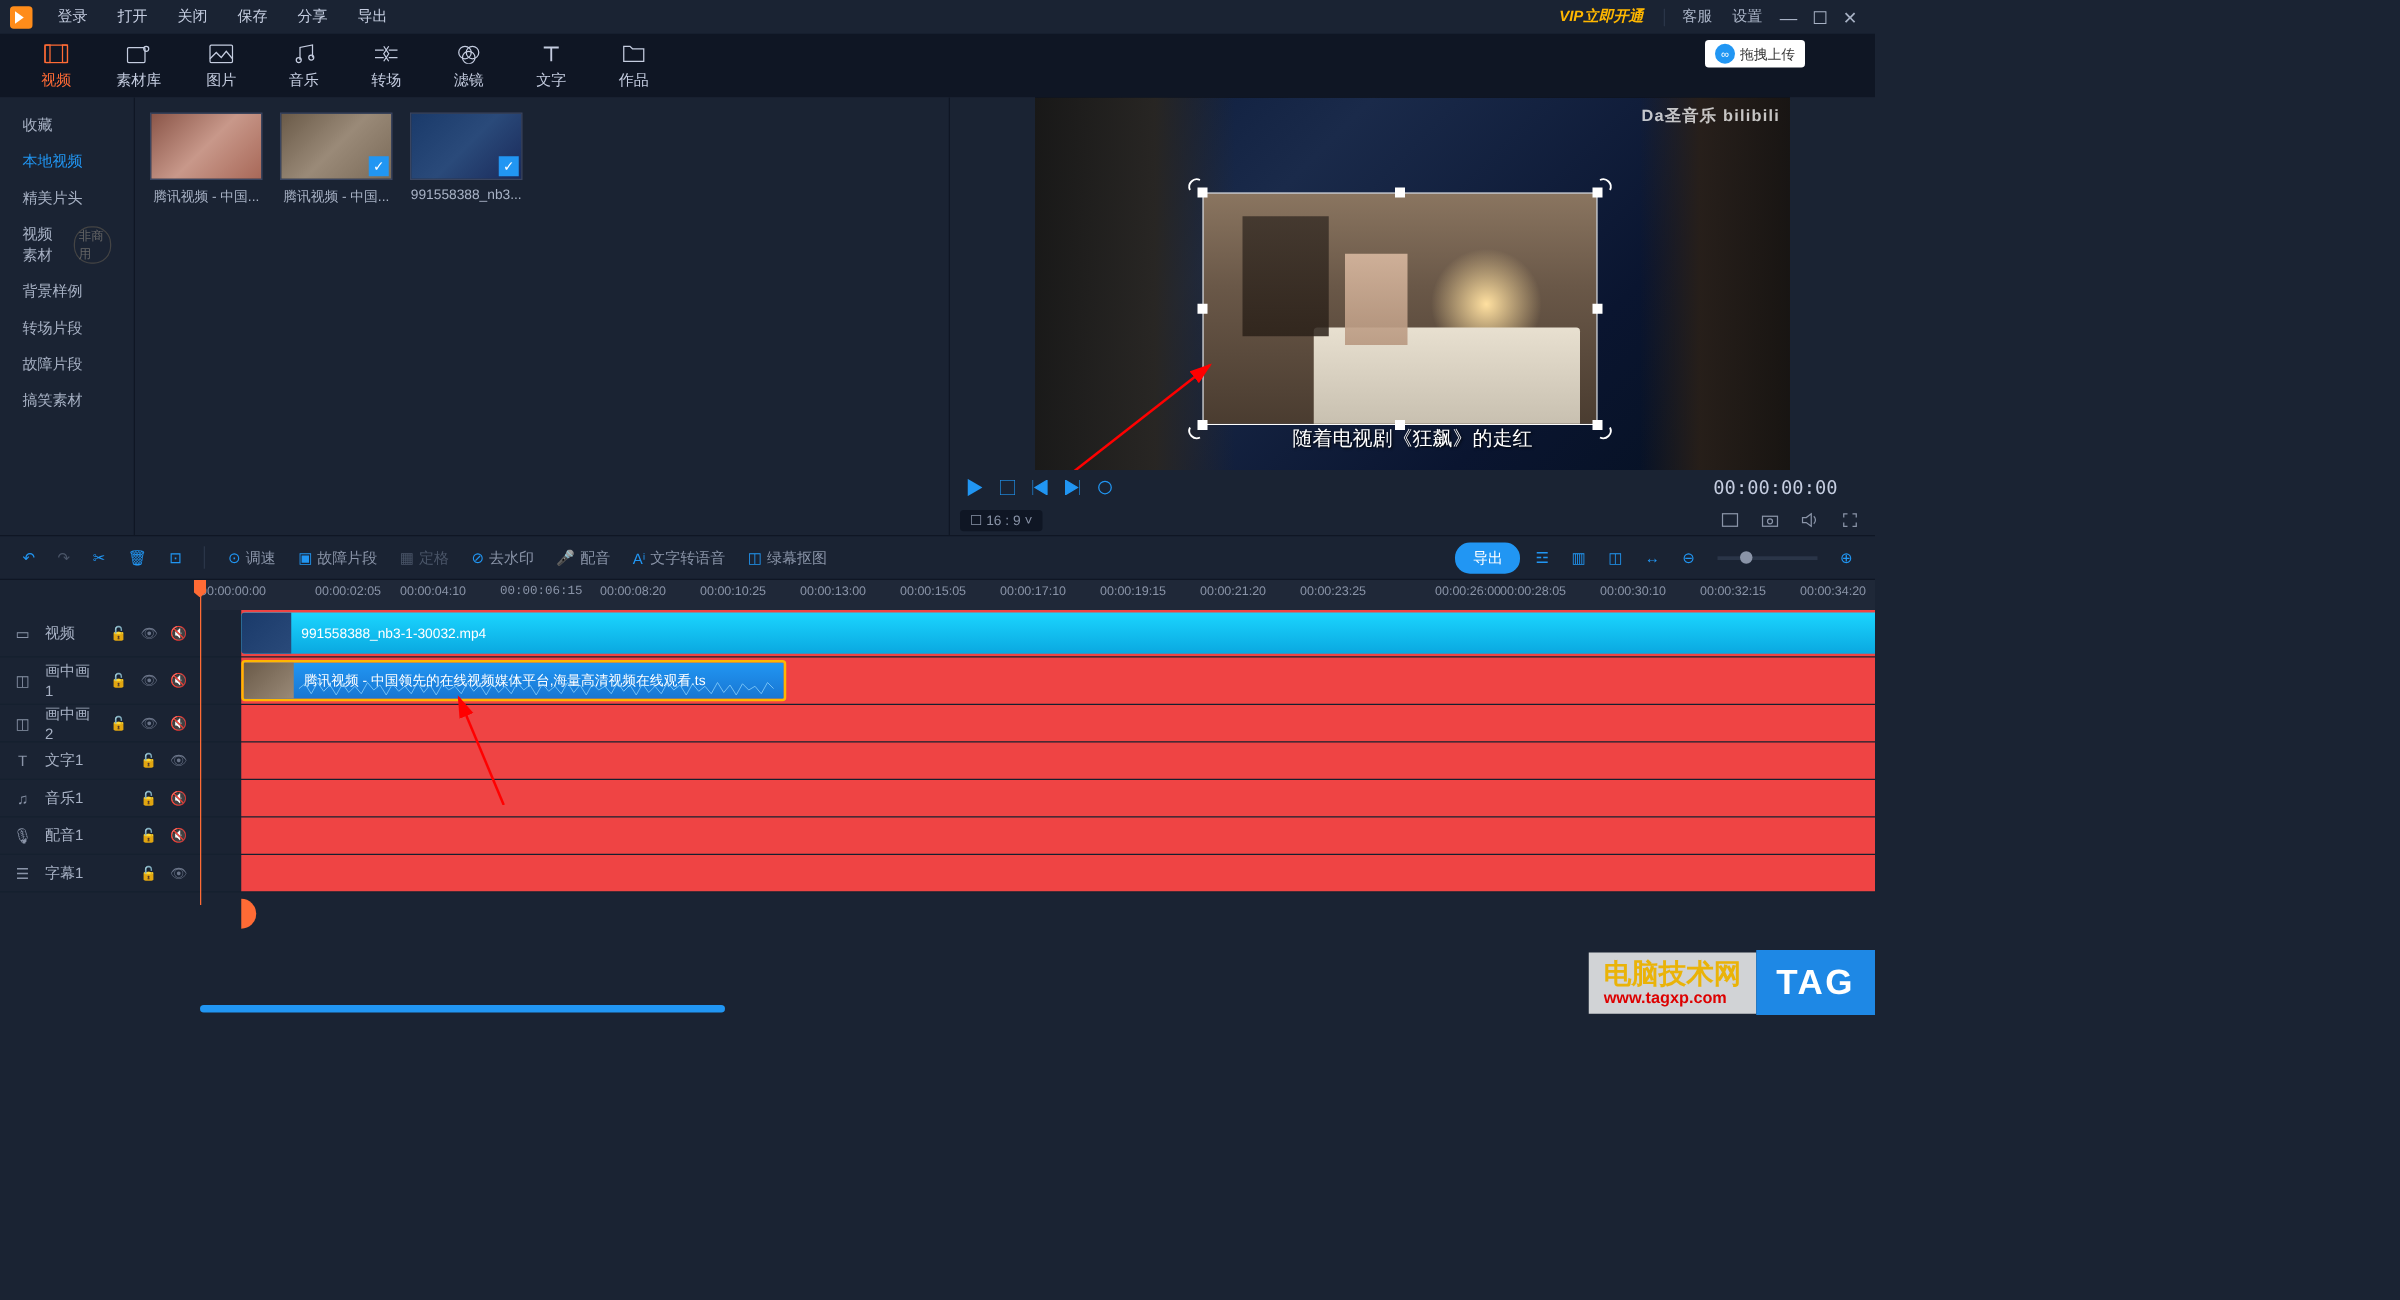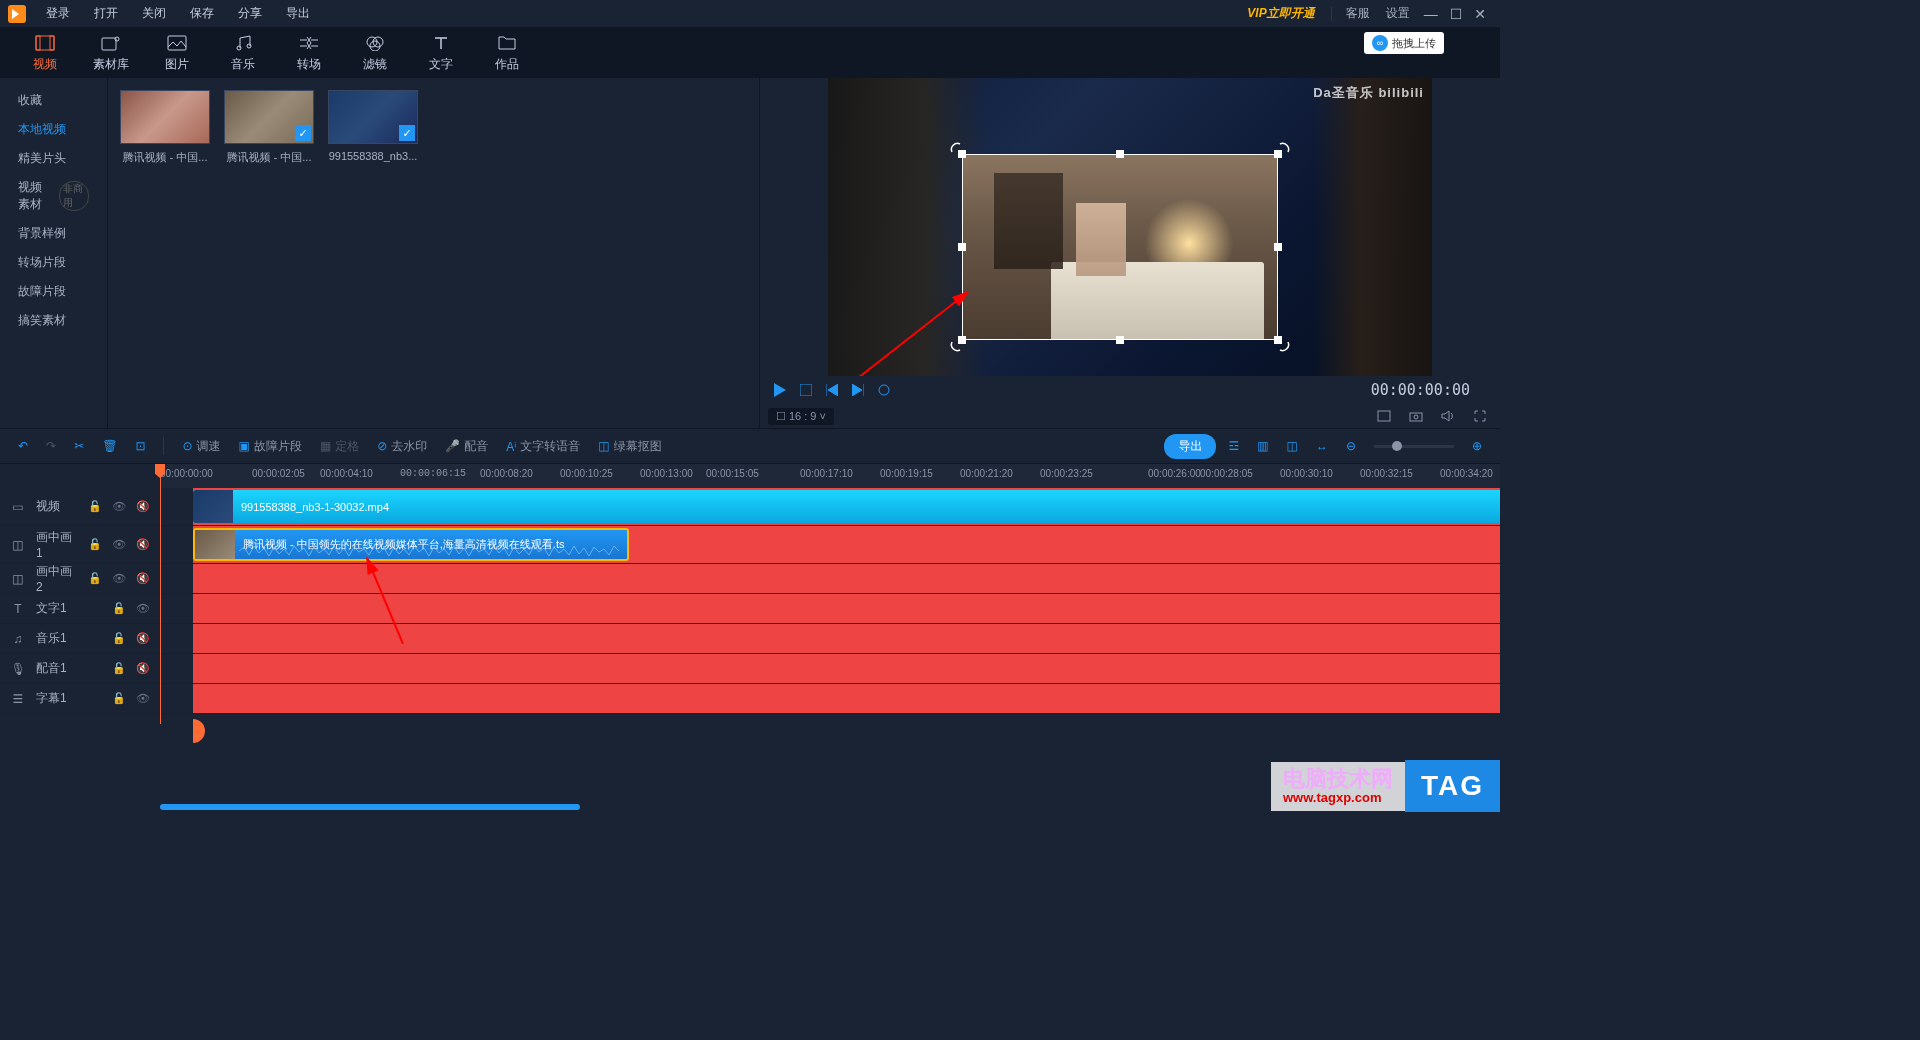--- a/index.html
+++ b/index.html
@@ -108,21 +108,21 @@
 .clip-thumb { width:40px; height:100%; background:#2a3548 center/cover;}
 .clip-label { padding:0 8px; font-size:11px; color:#fff; white-space:nowrap;}
 .clip.video { background:linear-gradient(180deg,#1bd5ff 0%,#0aa8e0 100%); left:0; right:-500px;}
 .clip.pip { background:linear-gradient(180deg,#2196f3 0%,#1876d2 100%); left:0; width:436px; border:2px solid #ffb700;}
 .clip.pip .wave { position:absolute; left:44px; right:2px; bottom:2px; height:12px; opacity:0.7;}
 .end-marker { position:absolute; left:0; bottom:-160px; width:12px; height:24px; background:#ff6b35; border-radius:0 12px 12px 0;}
 
 
 .page-watermark { position:absolute; right:0; bottom:0; display:flex; align-items:center; z-index:20;}
 .wm-text { background:rgba(255,255,255,0.8); padding:6px 12px; text-align:left;}
-.wm-text .l1 { color:#f0abfc; font-size:22px; font-weight:bold; line-height:1;}
+.wm-text .l1 { color:#eab308; font-size:22px; font-weight:bold; line-height:1;}
 .wm-text .l2 { color:#d00; font-size:13px; font-weight:bold;}
 .wm-tag { background:#1e88e5; color:#fff; font-size:28px; font-weight:bold; padding:10px 16px; letter-spacing:2px;}
 
 svg { display:block; }
 </style>
 </head>
 <body>
 
 <div class="menubar">
   <div class="logo"></div>
@@ -272,20 +272,21 @@
   <div class="preview">
     <div class="preview-upload">
       <span class="upload-ico">∞</span>
       <span>拖拽上传</span>
     </div>
     <div class="preview-canvas">
       <div class="pv-bg"></div>
       <div class="pv-person-l"></div>
       <div class="pv-person-r"></div>
       <div class="pv-watermark">Da圣音乐 bilibili</div>
+      <div class="pv-subtitle">随着电视剧《狂飙》的走红</div>
       <div class="pv-pip">
         <div class="pv-pip-scene"></div>
         <div class="pv-pip-bed"></div>
         <div class="pv-pip-people"></div>
         <div class="pv-pip-people2"></div>
         <div class="pv-handle tl"></div>
         <div class="pv-handle tr"></div>
         <div class="pv-handle bl"></div>
         <div class="pv-handle br"></div>
         <div class="pv-handle tm"></div>
@@ -451,21 +452,21 @@
 
 <div class="timeline">
   <div class="tl-ruler" id="ruler">
       <div class="ruler-tick" style="left: 0px;">00:00:00:00</div>
       <div class="ruler-tick" style="left: 92px;">00:00:02:05</div>
       <div class="ruler-tick" style="left: 160px;">00:00:04:10</div>
       <div class="ruler-tick" style="left: 240px; font-family: Liberation Mono, monospace;">00:00:06:15</div>
       <div class="ruler-tick" style="left: 320px;">00:00:08:20</div>
       <div class="ruler-tick" style="left: 400px;">00:00:10:25</div>
       <div class="ruler-tick" style="left: 480px;">00:00:13:00</div>
-      <div class="ruler-tick" style="left: 546px;">00:00:15:05</div>
+      <div class="ruler-tick" style="left: 560px;">00:00:15:05</div>
       <div class="ruler-tick" style="left: 640px;">00:00:17:10</div>
       <div class="ruler-tick" style="left: 720px;">00:00:19:15</div>
       <div class="ruler-tick" style="left: 800px;">00:00:21:20</div>
       <div class="ruler-tick" style="left: 880px;">00:00:23:25</div>
       <div class="ruler-tick" style="left: 960px; padding-left: 28px;">00:00:26:00</div>
       <div class="ruler-tick" style="left: 1040px;">00:00:28:05</div>
       <div class="ruler-tick" style="left: 1120px;">00:00:30:10</div>
       <div class="ruler-tick" style="left: 1200px;">00:00:32:15</div>
       <div class="ruler-tick" style="left: 1280px;">00:00:34:20</div>
     </div>

